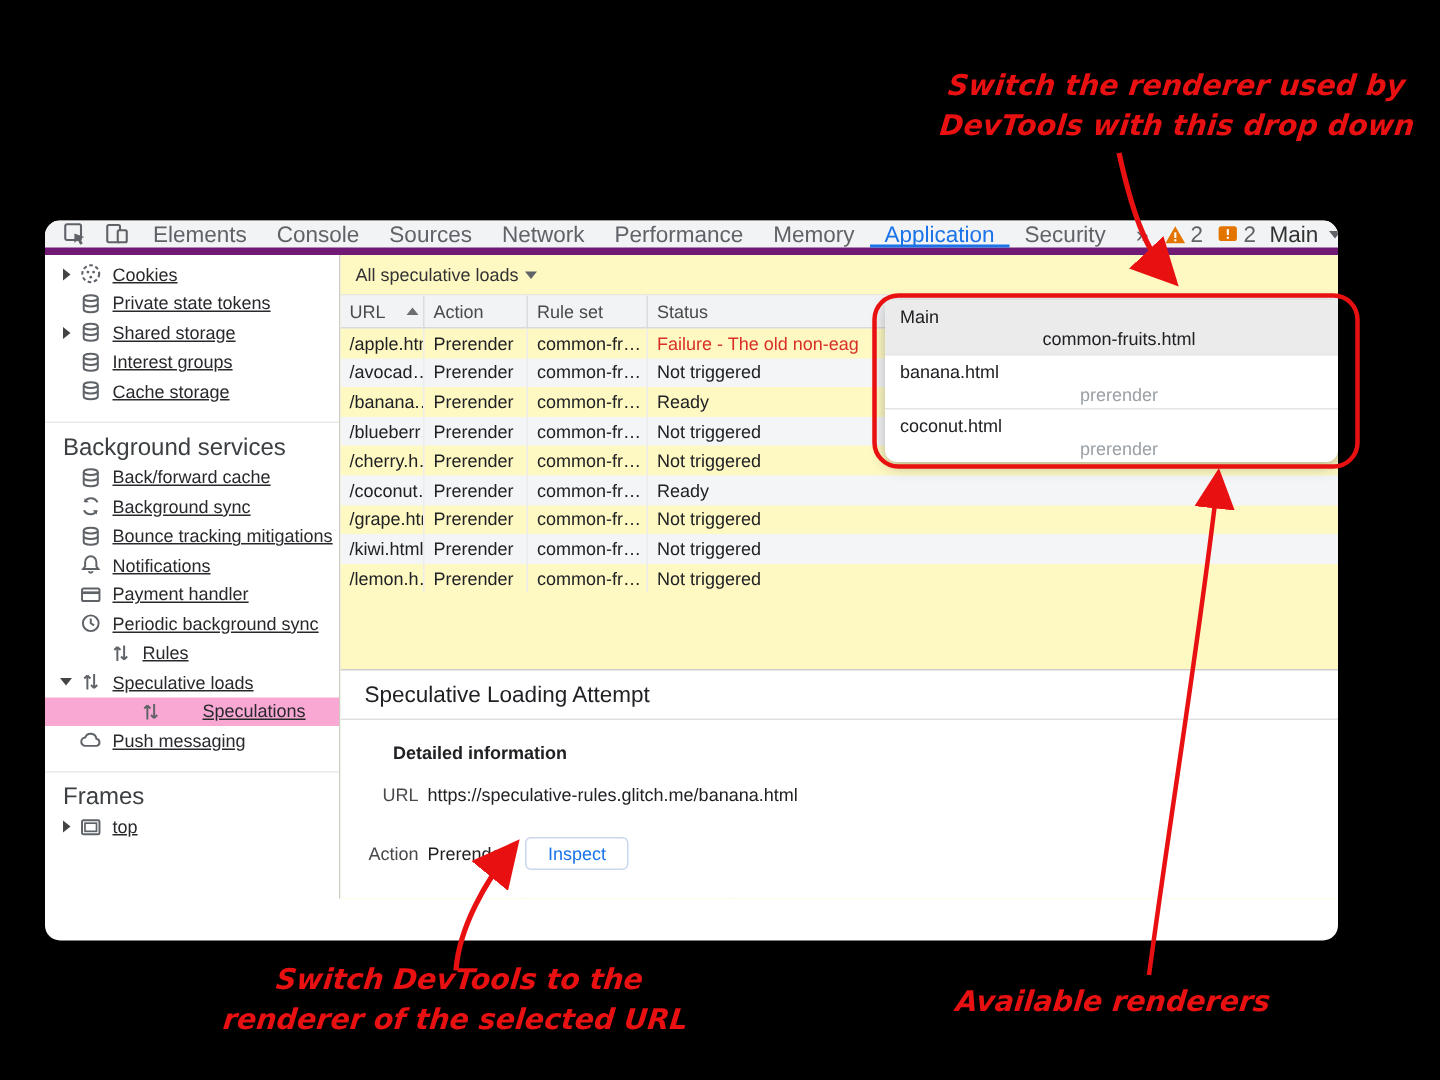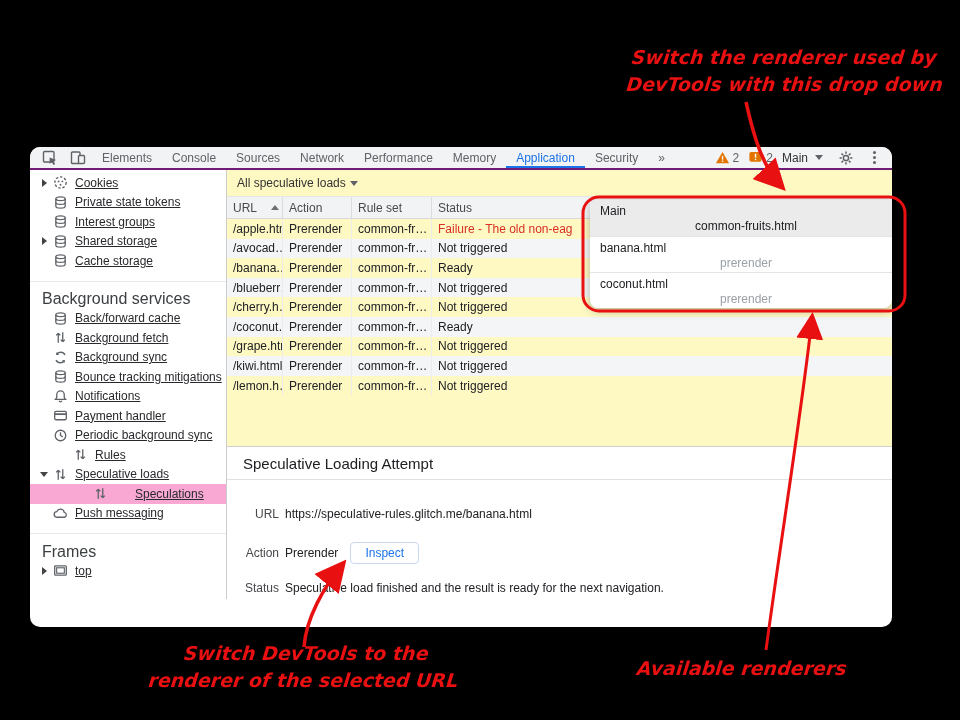--- a/index.html
+++ b/index.html
@@ -8,22 +8,22 @@
   
   #window{position:absolute;left:30px;top:147px;width:862px;height:480px;background:#fff;
     border-radius:10px;overflow:hidden;box-shadow:0 18px 50px rgba(0,0,0,.6);}
   .titlebar{height:27px;background:#ececec;border-bottom:1px solid #d2d2d2;display:flex;
     align-items:center;justify-content:center;position:relative;}
   .title{font-size:12px;font-weight:bold;color:#3d3d3d;}
   .traffic{position:absolute;left:12px;top:8px;display:flex;gap:8px;}
   .dot{width:12px;height:12px;border-radius:50%;}
   .dot.r{background:#ff5f57}.dot.y{background:#febc2e}.dot.g{background:#28c840}
   
-  .tabbar{height:23px;background:#f2f3f4;border-bottom:2px solid #701a75;display:flex;
-    align-items:stretch;font-size:12px;color:#5f6368;padding:0 6px;}
+  .tabbar{height:23px;background:#f2f3f4;border-bottom:5px solid #701a75;display:flex;
+    align-items:stretch;font-size:15px;color:#5f6368;padding:0 6px;}
   .tb-icon{display:flex;align-items:center;padding:0 6px;cursor:pointer;}
   .tab{display:flex;align-items:center;padding:0 10px;white-space:nowrap;cursor:pointer;}
   .tab.active{color:#1a73e8;box-shadow:inset 0 -2px 0 #1a73e8;}
   .tb-right{margin-left:auto;display:flex;align-items:center;gap:9px;padding-right:6px;}
   .badge{display:flex;align-items:center;gap:3px;color:#5f6368;}
   .tri-down{width:0;height:0;border-left:4px solid transparent;border-right:4px solid transparent;
     border-top:5px solid #5f6368;display:inline-block;margin-left:4px;}
   .kebab{display:flex;flex-direction:column;gap:2px;padding:0 4px;}
   .kebab i{width:3px;height:3px;border-radius:50%;background:#5f6368;display:block;}
   
@@ -185,43 +185,43 @@
               <svg viewBox="0 0 16 16">
                 <ellipse cx="8" cy="4" rx="5" ry="2" fill="none" stroke="#5f6368" stroke-width="1.4"></ellipse>
                 <path d="M3 4v8c0 1.1 2.2 2 5 2s5-.9 5-2V4" fill="none" stroke="#5f6368" stroke-width="1.4"></path>
                 <path d="M3 8c0 1.1 2.2 2 5 2s5-.9 5-2" fill="none" stroke="#5f6368" stroke-width="1.4"></path>
               </svg>
             </span>
     <span class="slabel">Private state tokens</span>
   </div>
 
   <div class="side-item">
-    <span class="expander"></span>
+    <span class="expander">
+              <i class="exp-closed"></i>
+            </span>
     <span class="sicon">
               <svg viewBox="0 0 16 16">
                 <ellipse cx="8" cy="4" rx="5" ry="2" fill="none" stroke="#5f6368" stroke-width="1.4"></ellipse>
                 <path d="M3 4v8c0 1.1 2.2 2 5 2s5-.9 5-2V4" fill="none" stroke="#5f6368" stroke-width="1.4"></path>
                 <path d="M3 8c0 1.1 2.2 2 5 2s5-.9 5-2" fill="none" stroke="#5f6368" stroke-width="1.4"></path>
               </svg>
             </span>
-    <span class="slabel">Interest groups</span>
-  </div>
-
-  <div class="side-item">
-    <span class="expander">
-              <i class="exp-closed"></i>
-            </span>
+    <span class="slabel">Shared storage</span>
+  </div>
+
+  <div class="side-item">
+    <span class="expander"></span>
     <span class="sicon">
               <svg viewBox="0 0 16 16">
                 <ellipse cx="8" cy="4" rx="5" ry="2" fill="none" stroke="#5f6368" stroke-width="1.4"></ellipse>
                 <path d="M3 4v8c0 1.1 2.2 2 5 2s5-.9 5-2V4" fill="none" stroke="#5f6368" stroke-width="1.4"></path>
                 <path d="M3 8c0 1.1 2.2 2 5 2s5-.9 5-2" fill="none" stroke="#5f6368" stroke-width="1.4"></path>
               </svg>
             </span>
-    <span class="slabel">Shared storage</span>
+    <span class="slabel">Interest groups</span>
   </div>
 
   <div class="side-item">
     <span class="expander"></span>
     <span class="sicon">
               <svg viewBox="0 0 16 16">
                 <ellipse cx="8" cy="4" rx="5" ry="2" fill="none" stroke="#5f6368" stroke-width="1.4"></ellipse>
                 <path d="M3 4v8c0 1.1 2.2 2 5 2s5-.9 5-2V4" fill="none" stroke="#5f6368" stroke-width="1.4"></path>
                 <path d="M3 8c0 1.1 2.2 2 5 2s5-.9 5-2" fill="none" stroke="#5f6368" stroke-width="1.4"></path>
               </svg>
@@ -237,30 +237,20 @@
     <span class="sicon">
               <svg viewBox="0 0 16 16">
                 <ellipse cx="8" cy="4" rx="5" ry="2" fill="none" stroke="#5f6368" stroke-width="1.4"></ellipse>
                 <path d="M3 4v8c0 1.1 2.2 2 5 2s5-.9 5-2V4" fill="none" stroke="#5f6368" stroke-width="1.4"></path>
                 <path d="M3 8c0 1.1 2.2 2 5 2s5-.9 5-2" fill="none" stroke="#5f6368" stroke-width="1.4"></path>
               </svg>
             </span>
     <span class="slabel">Back/forward cache</span>
   </div>
 
-  <div class="side-item">
-    <span class="expander"></span>
-    <span class="sicon">
-              <svg viewBox="0 0 16 16">
-                <path d="M5.6 13.5V3.5M5.6 3.5L3.4 5.7M5.6 3.5l2.2 2.2" stroke="#5f6368" stroke-width="1.4" fill="none"></path>
-                <path d="M10.4 2.5v10m0 0l-2.2-2.2m2.2 2.2l2.2-2.2" stroke="#5f6368" stroke-width="1.4" fill="none"></path>
-              </svg>
-            </span>
-    <span class="slabel">Background fetch</span>
-  </div>
 
   <div class="side-item">
     <span class="expander"></span>
     <span class="sicon">
               <svg viewBox="0 0 16 16">
                 <path d="M12.8 5.2A5.2 5.2 0 0 0 3.6 5M3.2 10.8A5.2 5.2 0 0 0 12.4 11" fill="none" stroke="#5f6368" stroke-width="1.5"></path>
                 <path d="M3.6 2.2v3h3z" fill="#5f6368"></path>
                 <path d="M12.4 13.8v-3h-3z" fill="#5f6368"></path>
               </svg>
             </span>
@@ -453,20 +443,21 @@
     <span class="c c-url">/lemon.h…</span>
     <span class="c c-action">Prerender</span>
     <span class="c c-ruleset">common-fr…</span>
     <span class="c c-status">Not triggered</span>
   </div>
 </div>
 
       <div class="detail">
         <div class="detail-h">Speculative Loading Attempt</div>
         <div class="detail-body">
+          <div class="di-title">Detailed information</div>
           <div class="drow url">
             <span class="dlabel">URL</span>
             <span class="dvalue">https://speculative-rules.glitch.me/banana.html</span>
           </div>
           <div class="drow action">
             <span class="dlabel">Action</span>
             <span class="dvalue">Prerender</span>
             <button class="inspect-btn">Inspect</button>
           </div>
           <div class="drow status">

